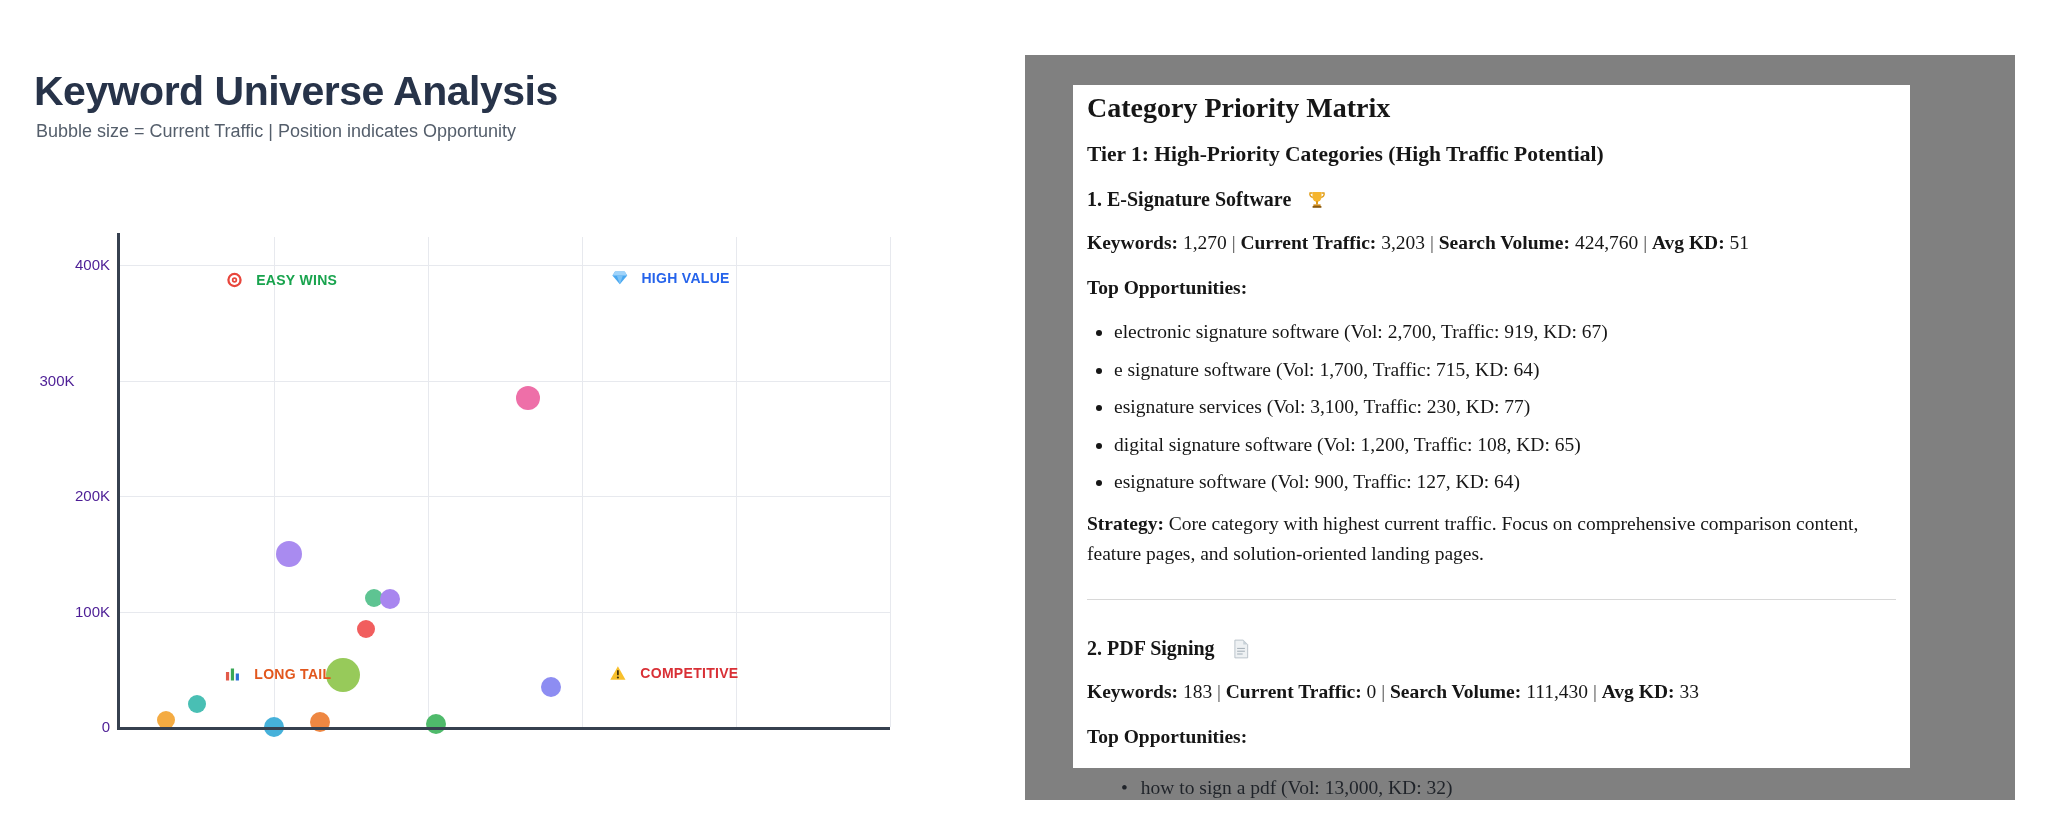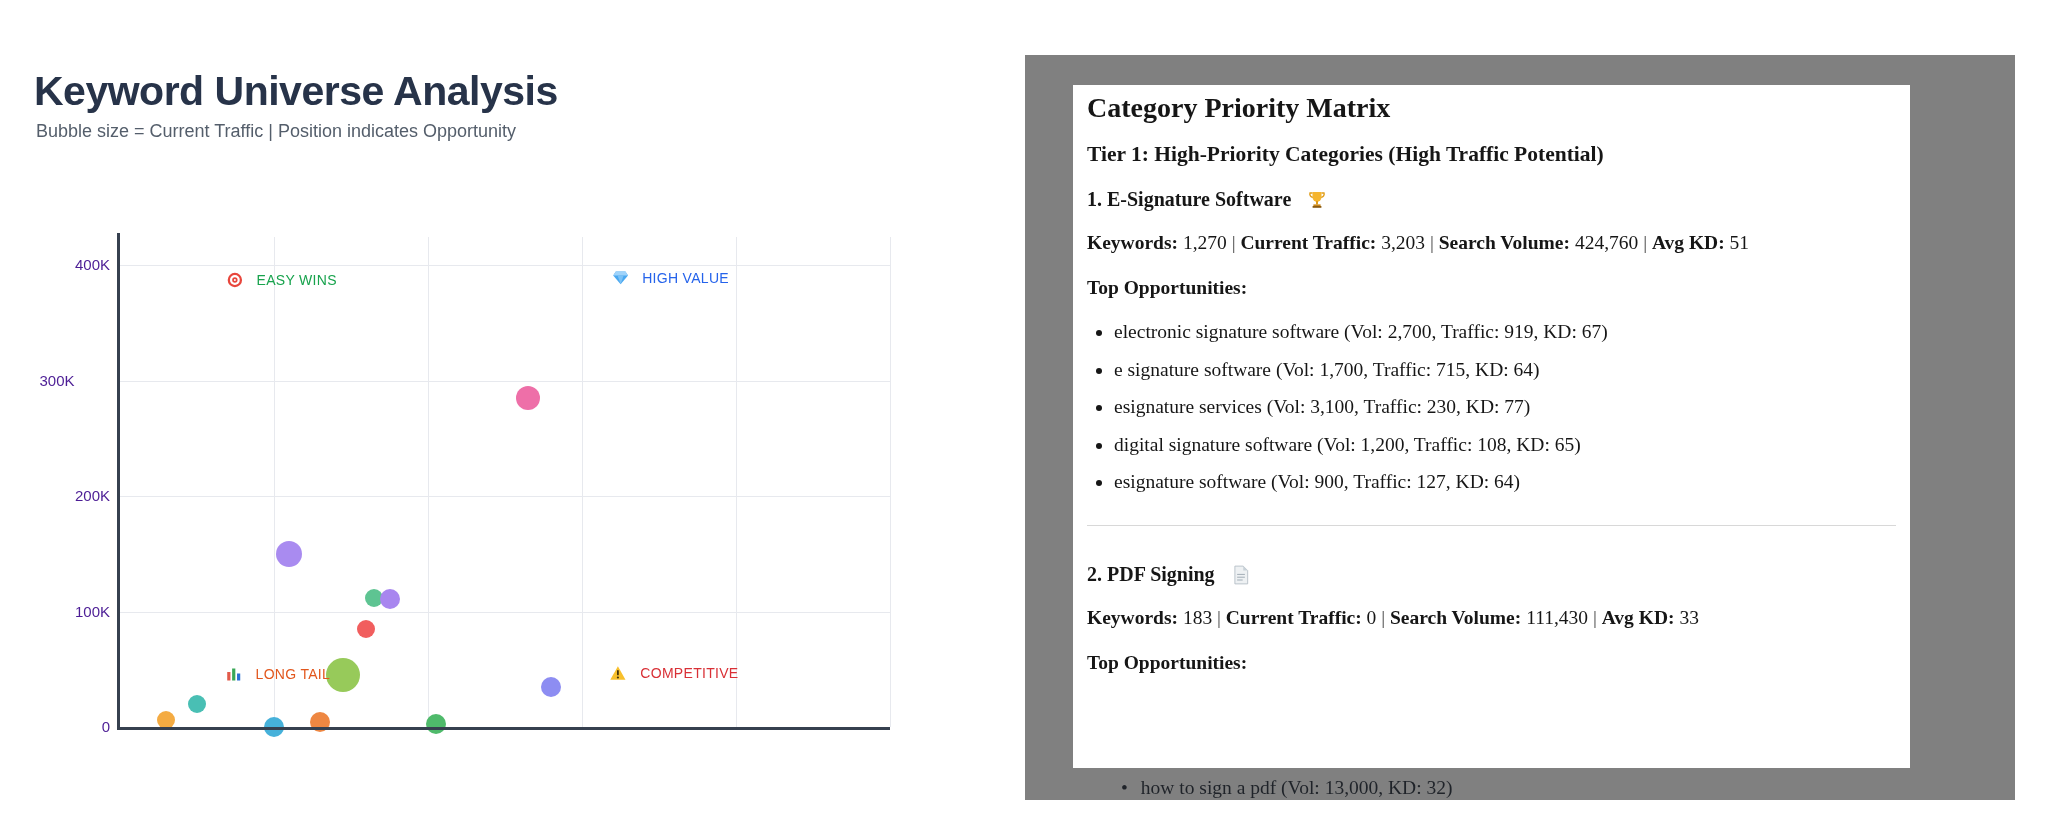--- a/index.html
+++ b/index.html
@@ -15,21 +15,21 @@
   .plot{position:absolute;left:120px;top:237px;width:770px;height:490px;}
   .gridline-h{position:absolute;left:0;width:770px;height:1px;background:#e7e9ee;}
   .gridline-v{position:absolute;top:0;width:1px;height:490px;background:#e7e9ee;}
   .axis{position:absolute;background:#36404f;z-index:5;}
   .axis-y{left:117px;top:233px;width:3px;height:497px;}
   .axis-x{left:117px;top:727px;width:773px;height:3px;}
   .ytick{position:absolute;left:4px;width:106px;text-align:right;font-size:15px;color:#4c1d95;}
   .bubble{position:absolute;border-radius:50%;display:flex;align-items:center;justify-content:center;z-index:2;}
   .bubble-label{color:#ffffff;font-size:14px;font-weight:500;white-space:nowrap;}
   .quad{position:absolute;transform:translate(-50%,-50%);display:flex;align-items:center;gap:14px;
-        font-size:14px;font-weight:400;letter-spacing:.3px;white-space:nowrap;z-index:4;}
+        font-size:14px;font-weight:700;letter-spacing:.3px;white-space:nowrap;z-index:4;}
   .quad .qicon{display:inline-flex;width:16px;height:16px;}
   .quad .qicon svg{width:16px;height:16px;}
 
   
   .gray-panel{position:absolute;left:1025px;top:55px;width:990px;height:745px;background:#808080;}
   .doc-card{position:absolute;left:48px;top:30px;width:837px;height:683px;background:#ffffff;
             box-sizing:border-box;padding:6px 14px 0 14px;overflow:hidden;
             font-family:"Liberation Serif",serif;color:#161616;}
   .doc-card h2{font-size:28px;line-height:34px;margin:0 0 16px 0;font-weight:700;}
   .doc-card h3{font-size:21.5px;line-height:26px;margin:0 0 20px 0;font-weight:700;}
@@ -156,20 +156,24 @@
         </h4>
         <p class="stats"><b>Keywords:</b><span> 1,270</span><span class="sep"> | </span><b>Current Traffic:</b><span> 3,203</span><span class="sep"> | </span><b>Search Volume:</b><span> 424,760</span><span class="sep"> | </span><b>Avg KD:</b><span> 51</span></p>
         <p class="topopp">Top Opportunities:</p>
         <ul class="opps">
             <li>electronic signature software (Vol: 2,700, Traffic: 919, KD: 67)</li>
             <li>e signature software (Vol: 1,700, Traffic: 715, KD: 64)</li>
             <li>esignature services (Vol: 3,100, Traffic: 230, KD: 77)</li>
             <li>digital signature software (Vol: 1,200, Traffic: 108, KD: 65)</li>
             <li>esignature software (Vol: 900, Traffic: 127, KD: 64)</li>
           </ul>
+        <p class="strategy">
+          <b>Strategy:</b>
+          <span>Core category with highest current traffic. Focus on comprehensive comparison content, feature pages, and solution-oriented landing pages.</span>
+        </p>
       </div>
 
       <hr>
 
       <div>
         <h4>
           <span>2. PDF Signing</span>
           <span class="doc-icon">
               <svg viewBox="0 0 15 18">
                 <path d="M2 1h7.5L13.5 5v12H2z" fill="#eef1f3" stroke="#b4bec6" stroke-width="0.8"></path>

